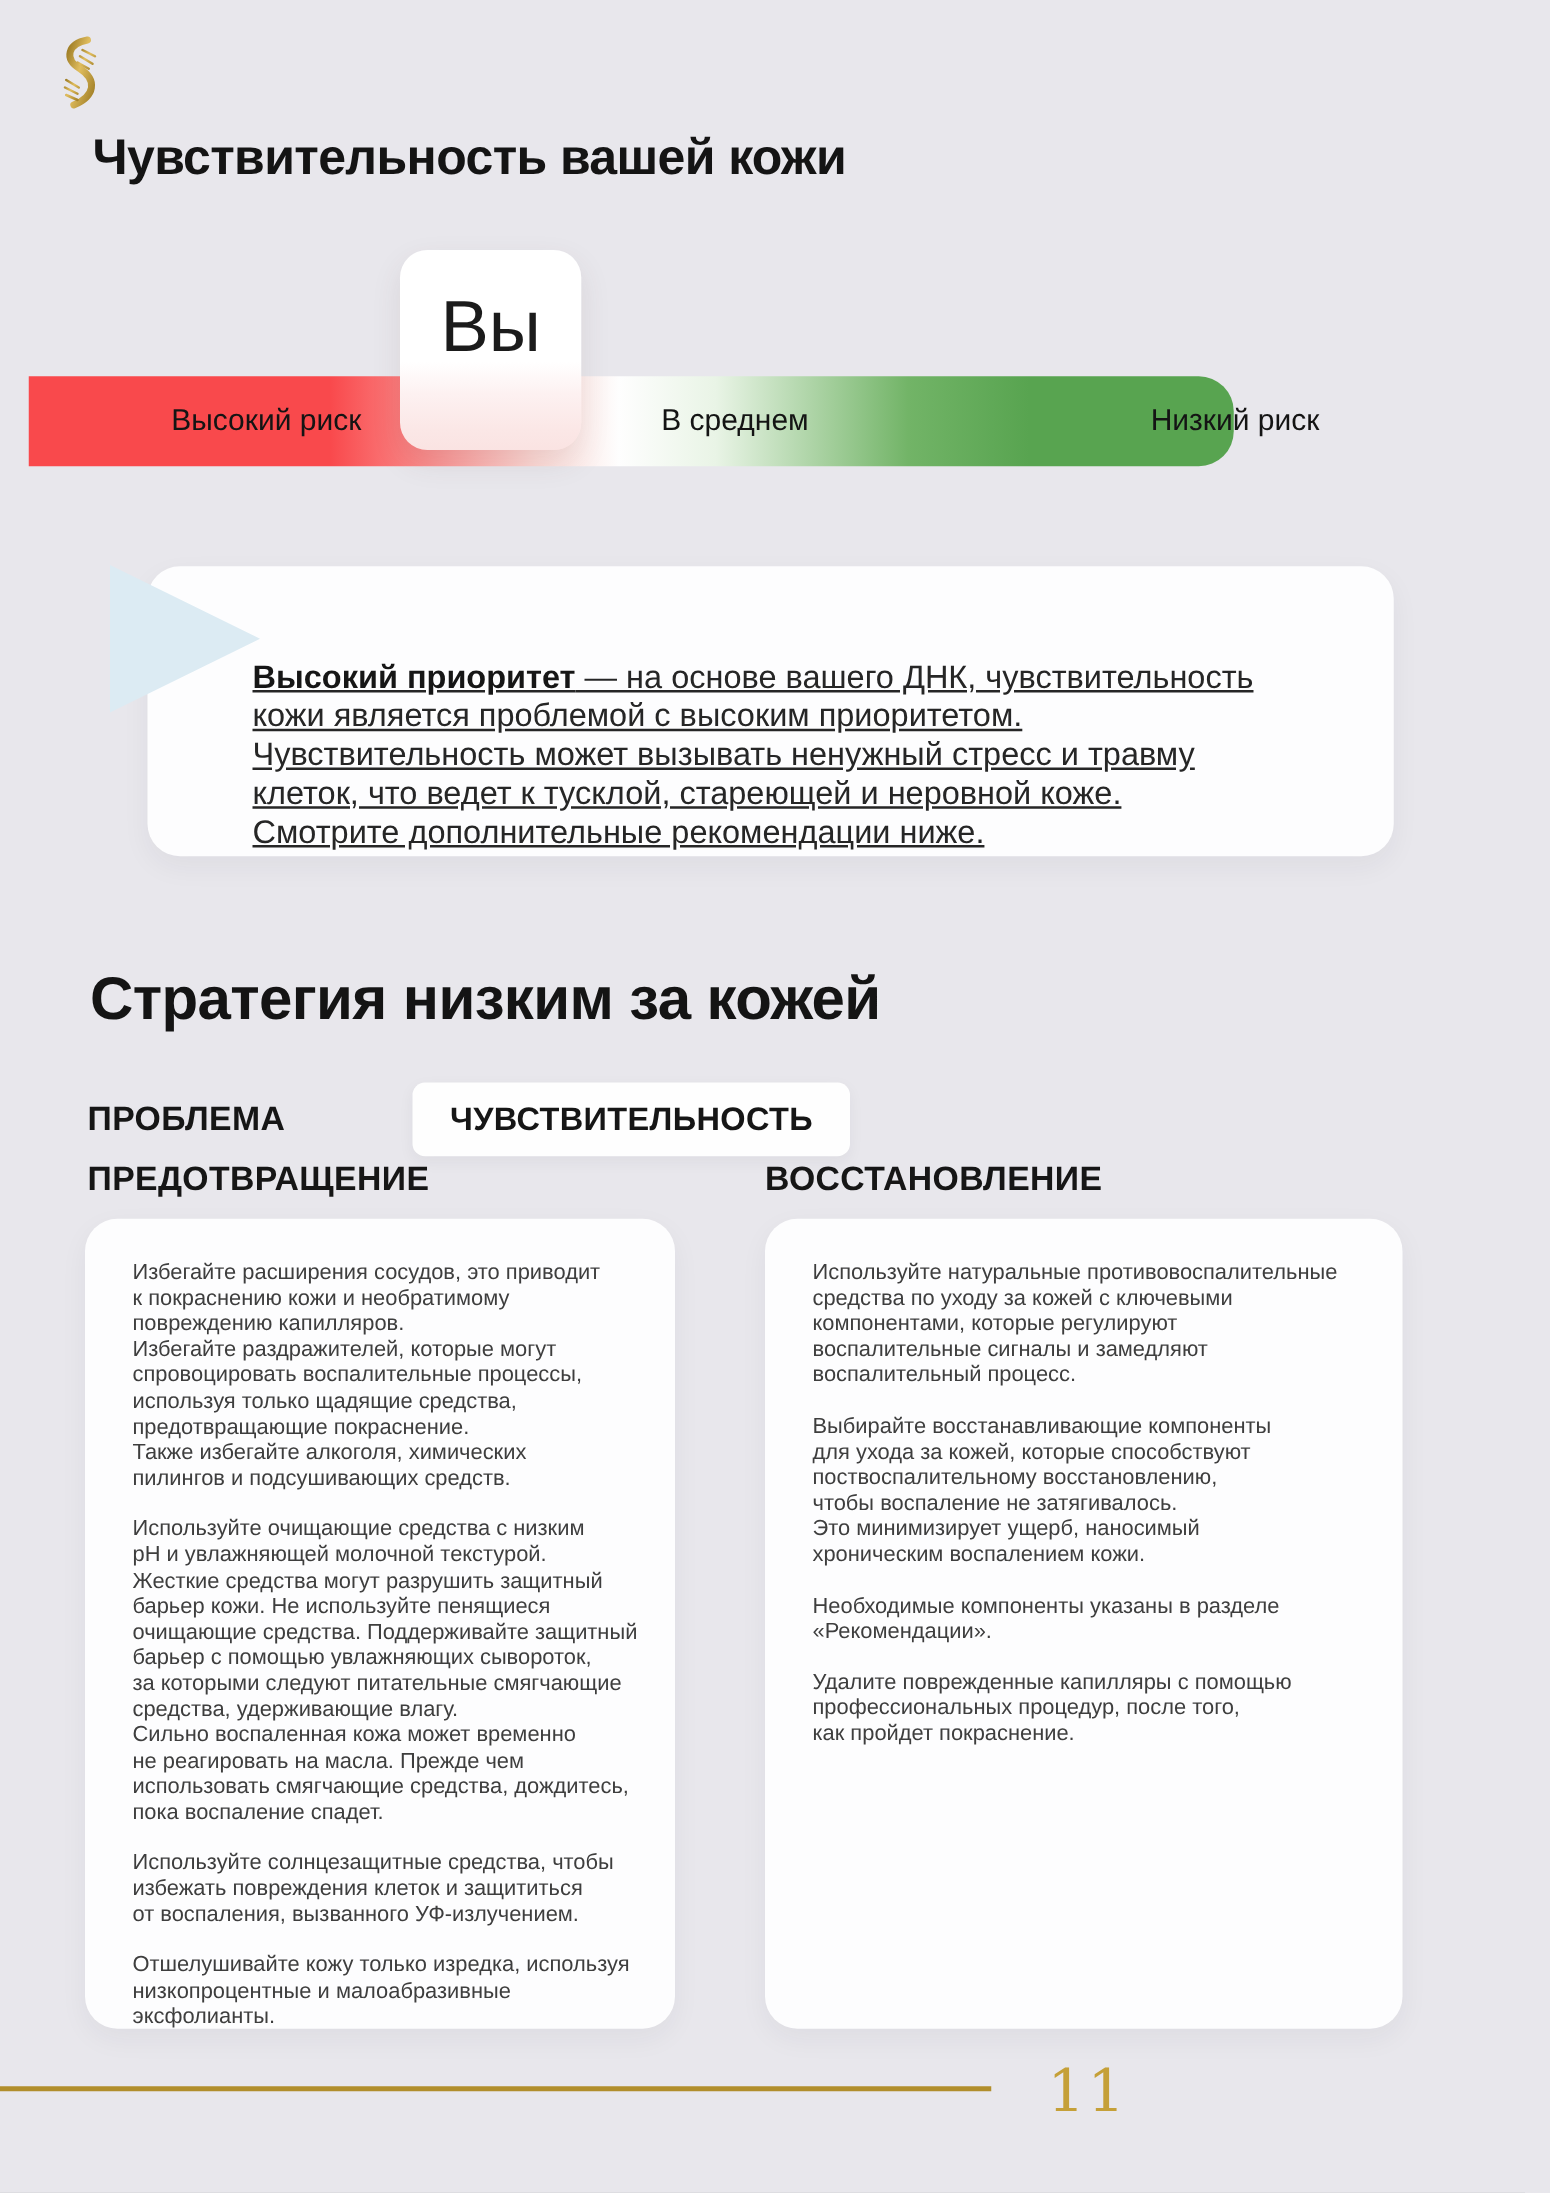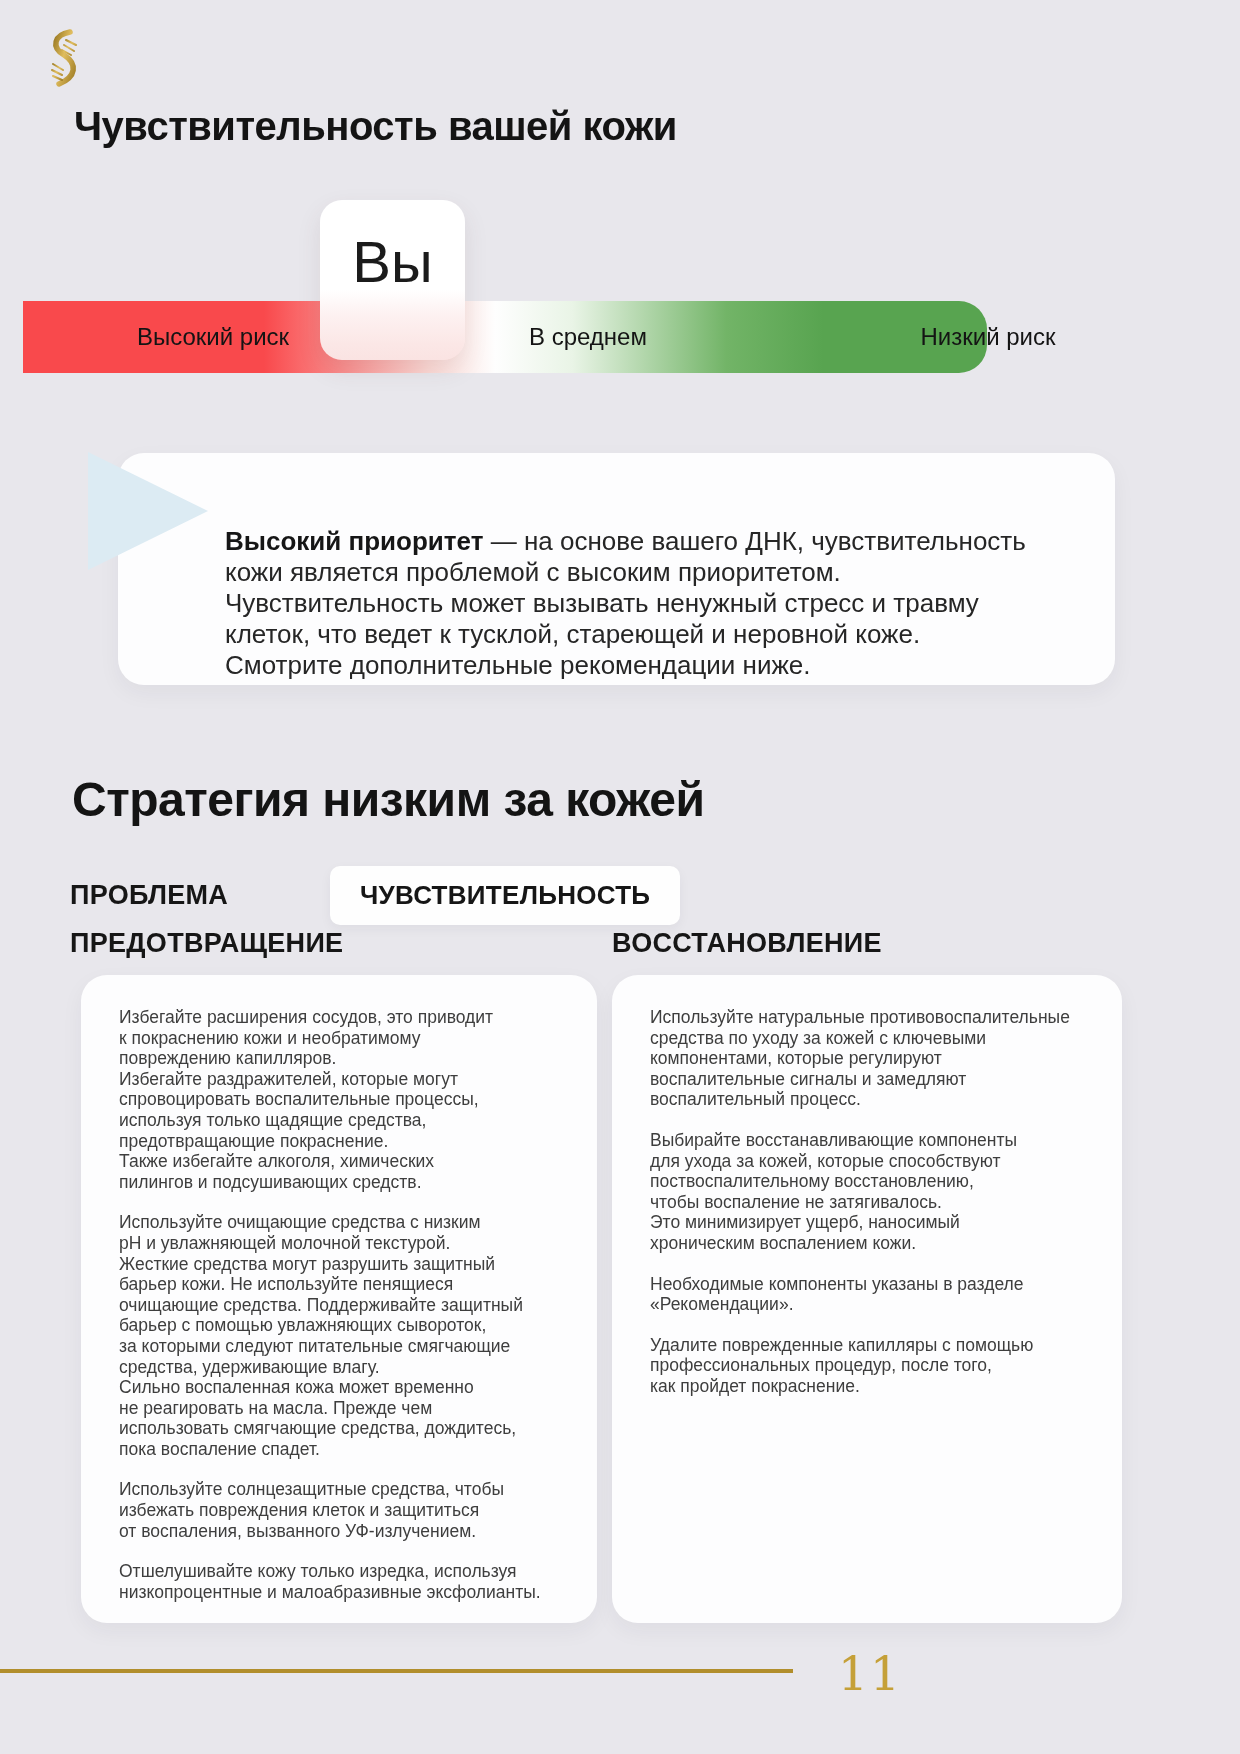--- a/index.html
+++ b/index.html
@@ -38,22 +38,22 @@
   .bar-label.high{left:60px;width:260px;}
   .bar-label.mid{left:455px;width:220px;}
   .bar-label.low{left:855px;width:220px;}
   
   .priority-card{
     position:absolute;left:118px;top:453px;width:997px;height:232px;
     background:#fdfdfe;border-radius:26px;z-index:1;
     box-shadow:0 8px 22px rgba(40,40,60,0.05);
   }
   .priority-text{
-    position:absolute;left:107px;top:42px;width:880px;
-    font-size:26px;line-height:31px;color:#262626;white-space:pre-line;
+    position:absolute;left:84px;top:42px;width:880px;
+    font-size:26px;line-height:31px;color:#262626;white-space:pre-line;text-decoration:underline;
   }
   .priority-text .ttl{font-weight:700;color:#161616;}
   .triangle{
     position:absolute;left:88px;top:452px;width:0;height:0;z-index:2;
     border-left:120px solid #dcebf3;
     border-top:59px solid transparent;
     border-bottom:59px solid transparent;
   }
   
   .section-title{
@@ -74,21 +74,21 @@
   .col-header{
     position:absolute;top:928px;font-size:27px;font-weight:700;color:#161616;letter-spacing:0.3px;
   }
   .col-header.left{left:70px;}
   .col-header.right{left:612px;}
   .strategy-card{
     position:absolute;top:975px;height:648px;background:#fdfdfe;border-radius:26px;
     box-shadow:0 8px 22px rgba(40,40,60,0.05);box-sizing:border-box;
     padding:32px 26px 0 38px;
   }
-  .strategy-card.left{left:81px;width:516px;}
+  .strategy-card.left{left:68px;width:472px;}
   .strategy-card.right{left:612px;width:510px;}
   .strategy-card .para{
     margin:0 0 20px 0;font-size:17.5px;line-height:20.6px;color:#3e3e3e;white-space:pre-line;
   }
   
   .footer-line{position:absolute;left:0;top:1669px;width:793px;height:4px;background:#b18e2c;}
   .page-number{
     position:absolute;left:838px;top:1646px;
     font-family:"DejaVu Serif",serif;font-size:47px;color:#c5a038;letter-spacing:2px;
   }

